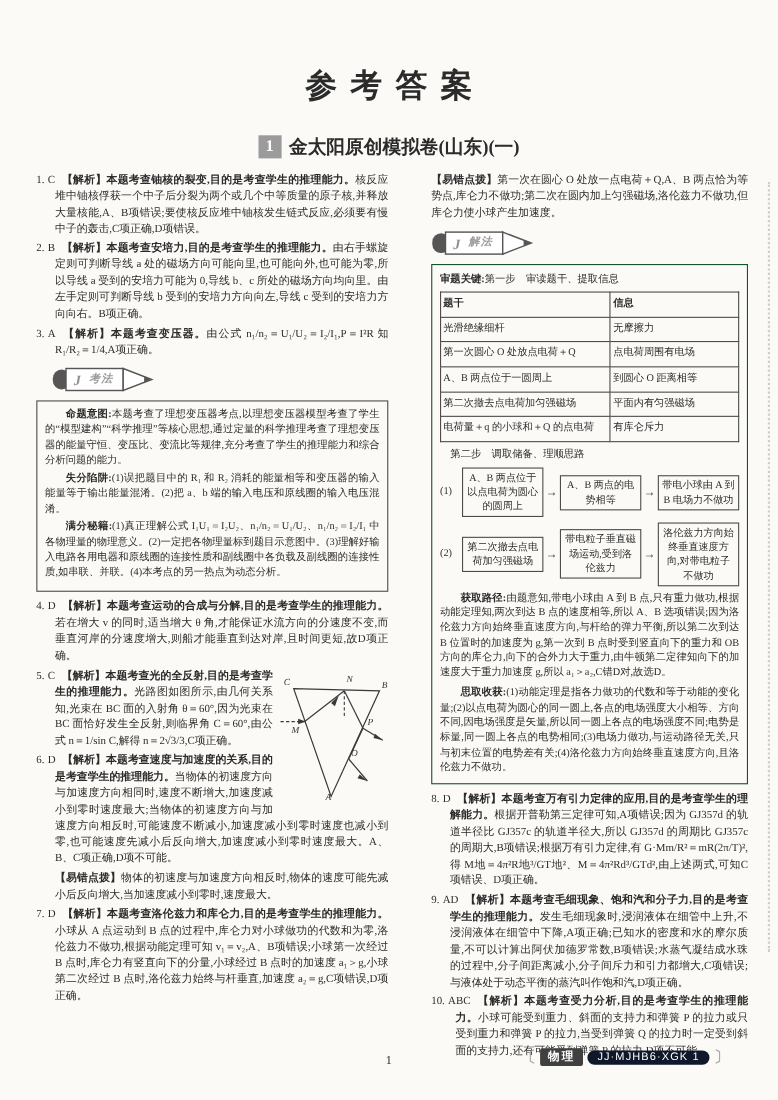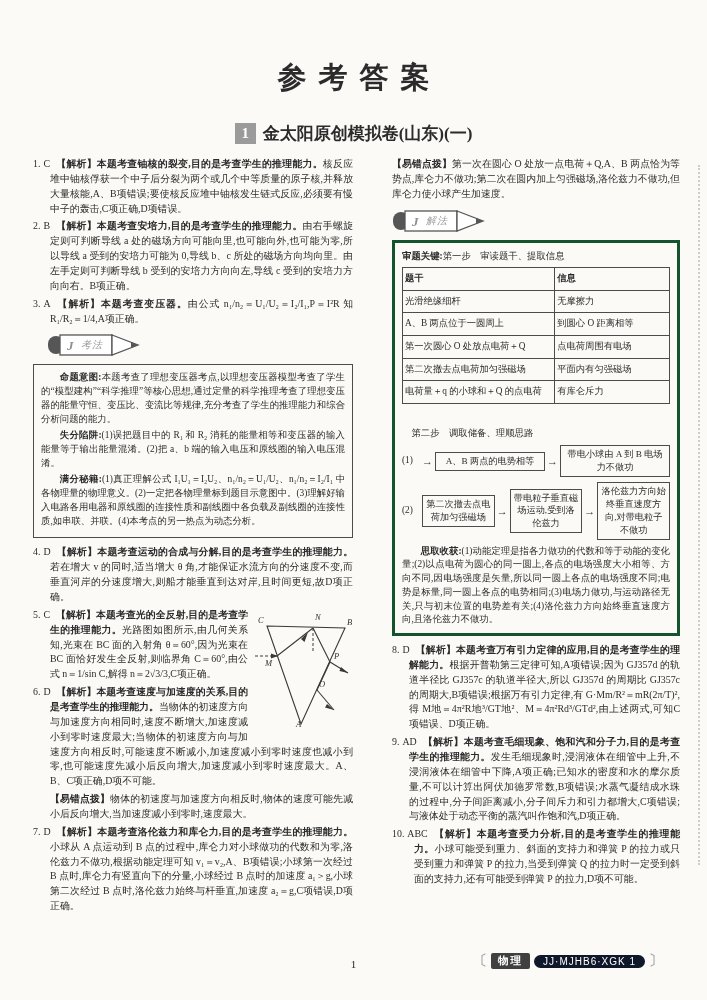--- a/index.html
+++ b/index.html
@@ -30,37 +30,37 @@
   .item { text-indent:-17px; padding-left:17px; margin-bottom:3px; text-align:justify; }
   .item .inum { margin-right:3px; }
   .item .ans  { margin-right:6px; }
   .item b.head { font-weight:bold; }
   .note { padding-left:17px; text-align:justify; margin-bottom:3px; }
   .note b { font-weight:bold; }
   
   .pencil { position:relative; margin:6px 0 6px 14px; height:26px; }
   .pencil-label {
     position:absolute; left:34px; top:5px; color:#9c9c9c;
-    font-size:10px; font-weight:normal; font-style:italic; letter-spacing:1px;
+    font-size:10px; font-weight:bold; font-style:italic; letter-spacing:1px;
   }
   
   .tipbox {
     border:1px solid #4c4c4c; padding:6px 7px; margin:4px 0 7px;
     font-size:9.4px; line-height:1.46; text-align:justify;
   }
   .tipbox p { text-indent:2em; margin-bottom:3px; }
   .tipbox b { font-weight:bold; }
   
   .solbox {
-    border:3px solid #14532d; padding:6px 7px; margin:4px 0 7px;
+    border:1px solid #14532d; padding:6px 7px; margin:4px 0 7px;
     font-size:9.4px; line-height:1.46; text-align:justify;
   }
   .sol-line  { margin:1px 0 4px; }
   .sol-line b { font-weight:bold; }
-  .sol-step2 { margin:23px 0 4px; padding-left:1em; }
+  .sol-step2 { margin:5px 0 4px; padding-left:1em; }
   table.soltab { width:100%; border-collapse:collapse; margin:2px 0 3px; }
   table.soltab th, table.soltab td {
     border:1px solid #4c4c4c; text-align:left; padding:4px 2px;
     font-size:9.3px; font-weight:normal;
   }
   table.soltab th { font-weight:bold; }
   .flowrow { display:flex; align-items:center; gap:2px; margin:5px 0; }
   .flowlabel { flex:0 0 18px; }
   .fbox {
     border:1px solid #4c4c4c; padding:2px 3px; font-size:9.2px;
@@ -207,57 +207,61 @@
           <tbody>
               <tr>
             <th style="width:57%">题干</th>
             <th>信息</th>
           </tr>
           <tr>
             <td>光滑绝缘细杆</td>
             <td>无摩擦力</td>
           </tr>
           <tr>
+            <td>第一次圆心 O 处放点电荷＋Q</td>
+            <td>点电荷周围有电场</td>
+          </tr>
+          <tr>
             <td>A、B 两点位于一圆周上</td>
             <td>到圆心 O 距离相等</td>
           </tr>
           <tr>
-            <td>第一次圆心 O 处放点电荷＋Q</td>
-            <td>点电荷周围有电场</td>
-          </tr>
-          <tr>
             <td>第二次撤去点电荷加匀强磁场</td>
             <td>平面内有匀强磁场</td>
           </tr>
           <tr>
             <td>电荷量＋q 的小球和＋Q 的点电荷</td>
             <td>有库仑斥力</td>
           </tr>
         </tbody>
           </table>
 
         <p class="sol-step2">第二步　调取储备、理顺思路</p>
 
         <div class="flowrow">
           <span class="flowlabel">(1)</span>
+          <span class="fbox">A、B 两点位于以点电荷为圆心的圆周上</span>
           <span class="farrow">→</span>
           <span class="fbox">A、B 两点的电势相等</span>
           <span class="farrow">→</span>
           <span class="fbox">带电小球由 A 到 B 电场力不做功</span>
         </div>
 
         <div class="flowrow">
           <span class="flowlabel">(2)</span>
           <span class="fbox">第二次撤去点电荷加匀强磁场</span>
           <span class="farrow">→</span>
           <span class="fbox">带电粒子垂直磁场运动,受到洛伦兹力</span>
           <span class="farrow">→</span>
           <span class="fbox">洛伦兹力方向始终垂直速度方向,对带电粒子不做功</span>
         </div>
 
+        <p class="solpara">
+          <b>获取路径:</b><span>由题意知,带电小球由 A 到 B 点,只有重力做功,根据动能定理知,两次到达 B 点的速度相等,所以 A、B 选项错误;因为洛伦兹力方向始终垂直速度方向,与杆给的弹力平衡,所以第二次到达 B 位置时的加速度为 g,第一次到 B 点时受到竖直向下的重力和 OB 方向的库仑力,向下的合外力大于重力,由牛顿第二定律知向下的加速度大于重力加速度 g,所以 a₁＞a₂,C错D对,故选D。</span>
+        </p>
         <p class="solpara">
           <b>思取收获:</b><span>(1)动能定理是指各力做功的代数和等于动能的变化量;(2)以点电荷为圆心的同一圆上,各点的电场强度大小相等、方向不同,因电场强度是矢量,所以同一圆上各点的电场强度不同;电势是标量,同一圆上各点的电势相同;(3)电场力做功,与运动路径无关,只与初末位置的电势差有关;(4)洛伦兹力方向始终垂直速度方向,且洛伦兹力不做功。</span>
         </p>
       </div>
 
       <p class="item">
         <span class="inum">8.</span><span class="ans">D</span><b class="head">【解析】本题考查万有引力定律的应用,目的是考查学生的理解能力。</b><span>根据开普勒第三定律可知,A项错误;因为 GJ357d 的轨道半径比 GJ357c 的轨道半径大,所以 GJ357d 的周期比 GJ357c 的周期大,B项错误;根据万有引力定律,有 G·Mm/R²＝mR(2π/T)²,得 M地＝4π²R地³/GT地²、M＝4π²Rd³/GTd²,由上述两式,可知C项错误、D项正确。</span>
       </p>
 
       <p class="item">

